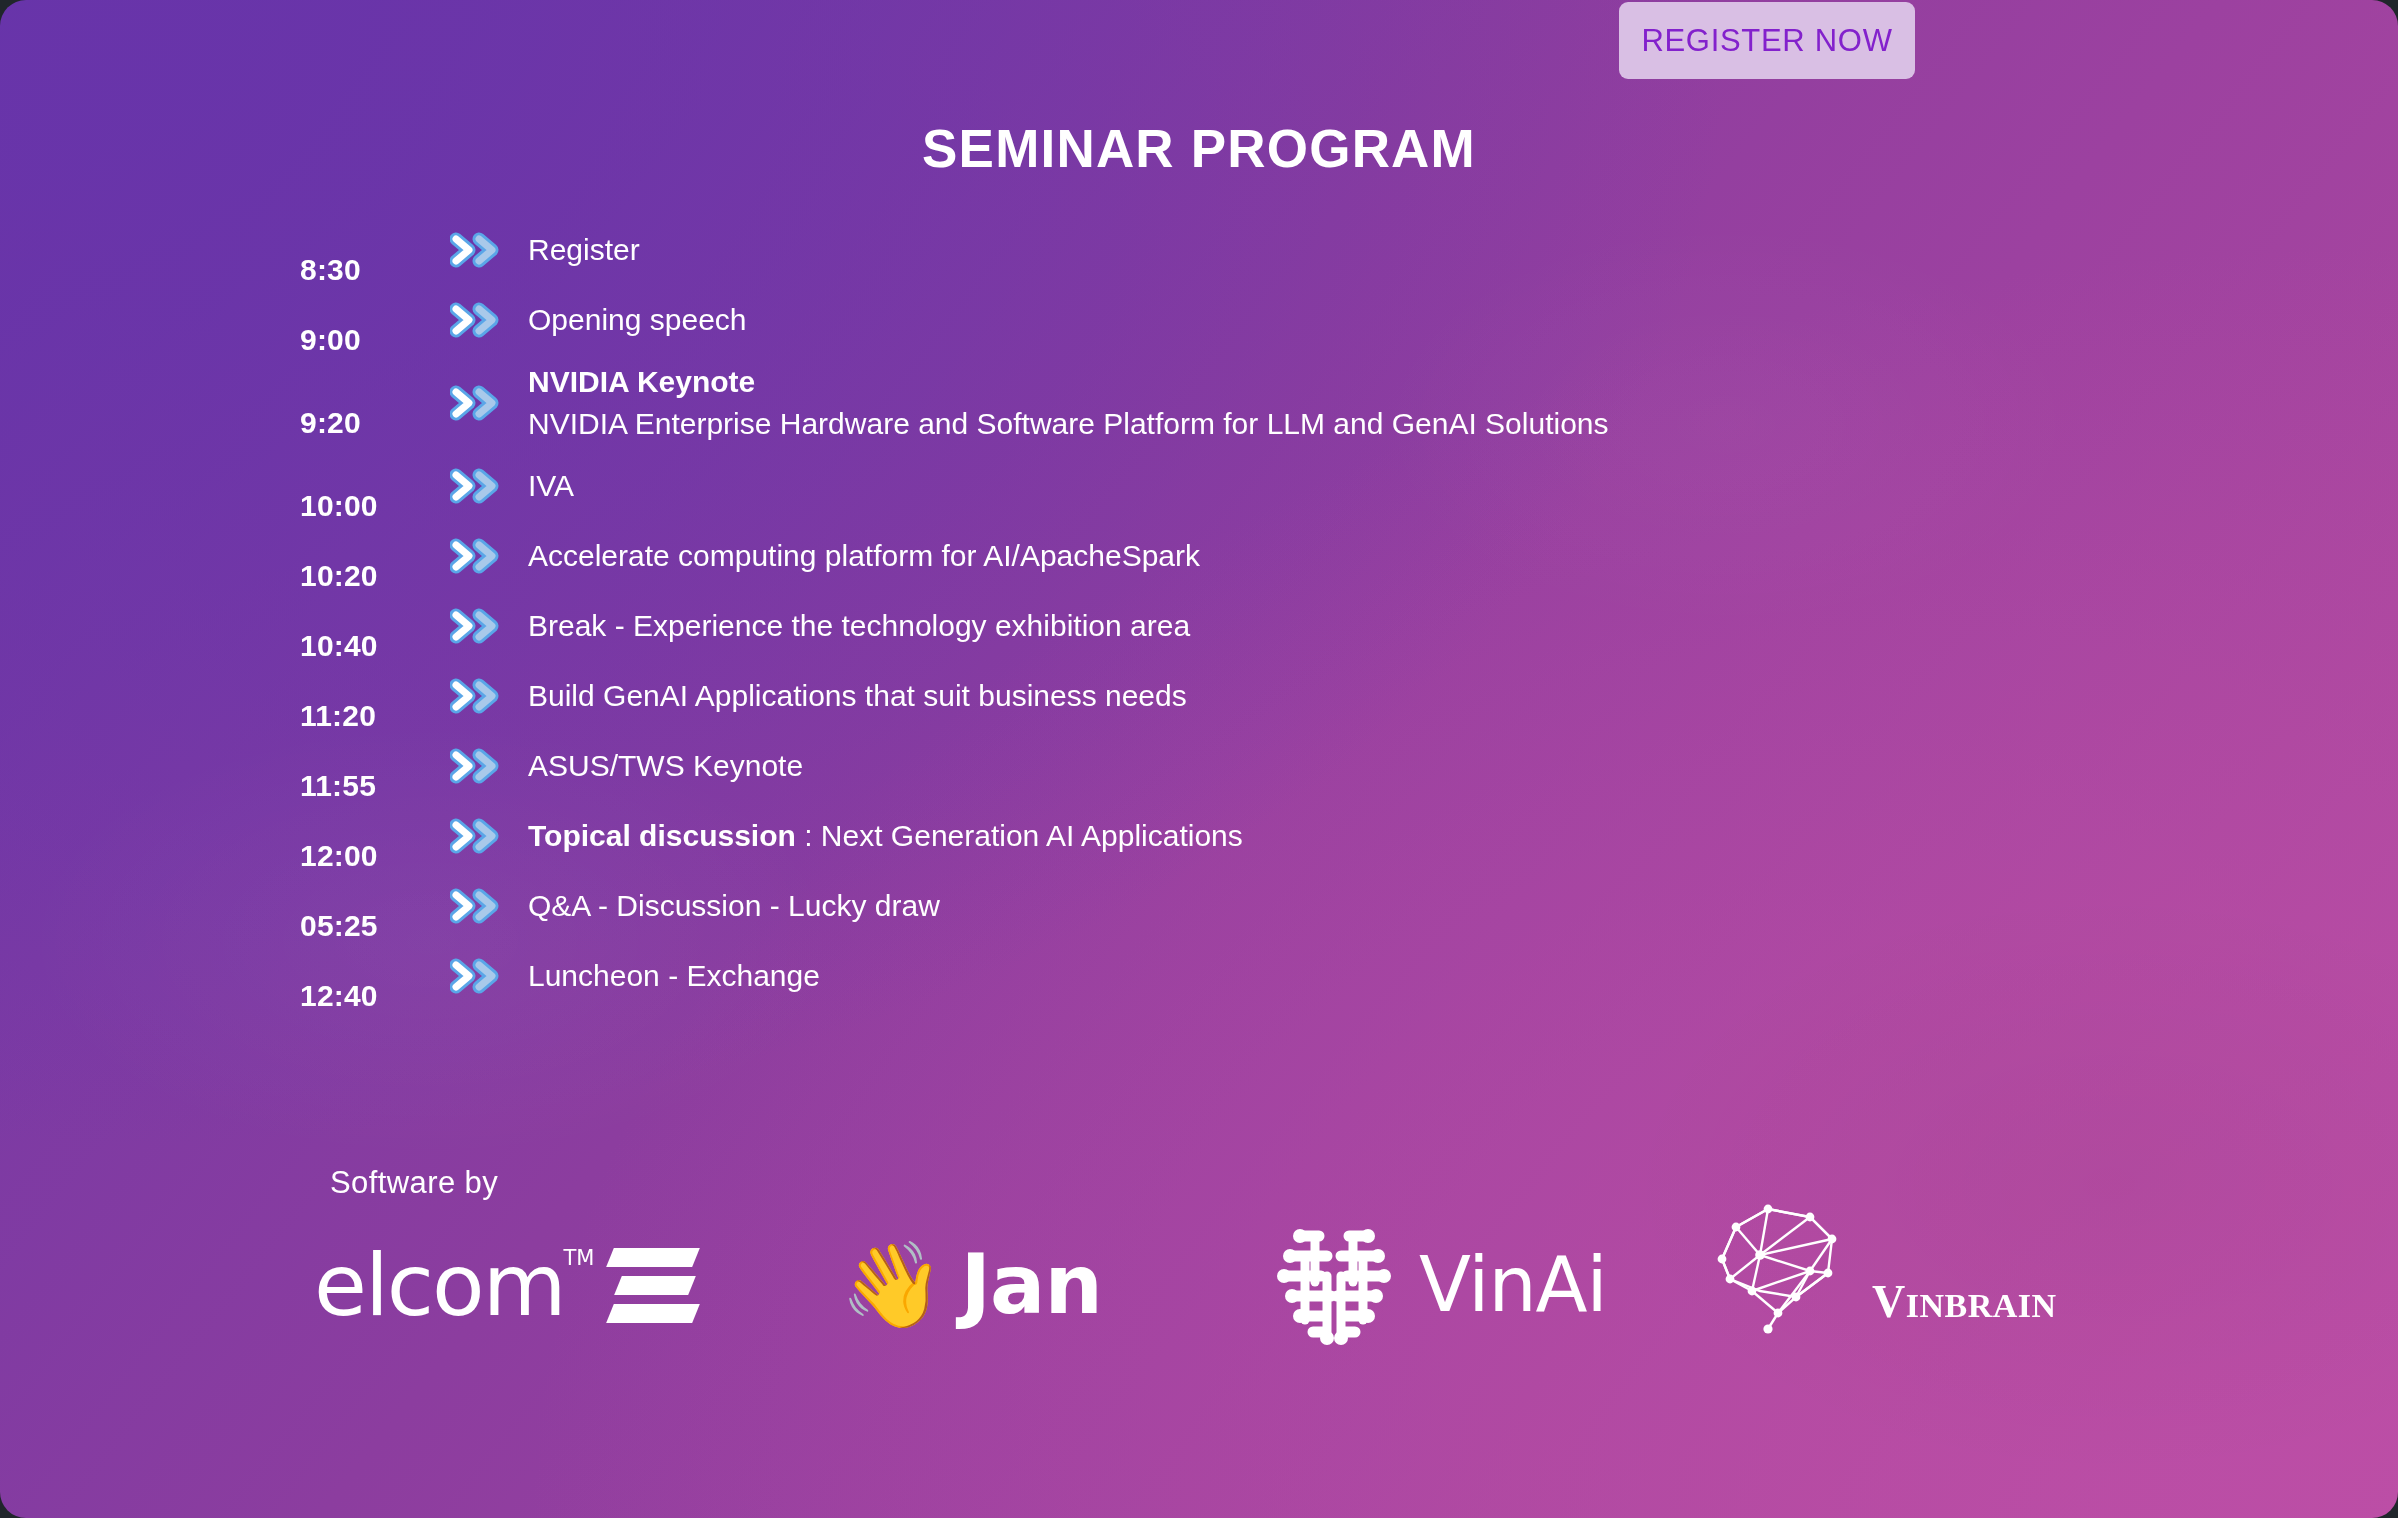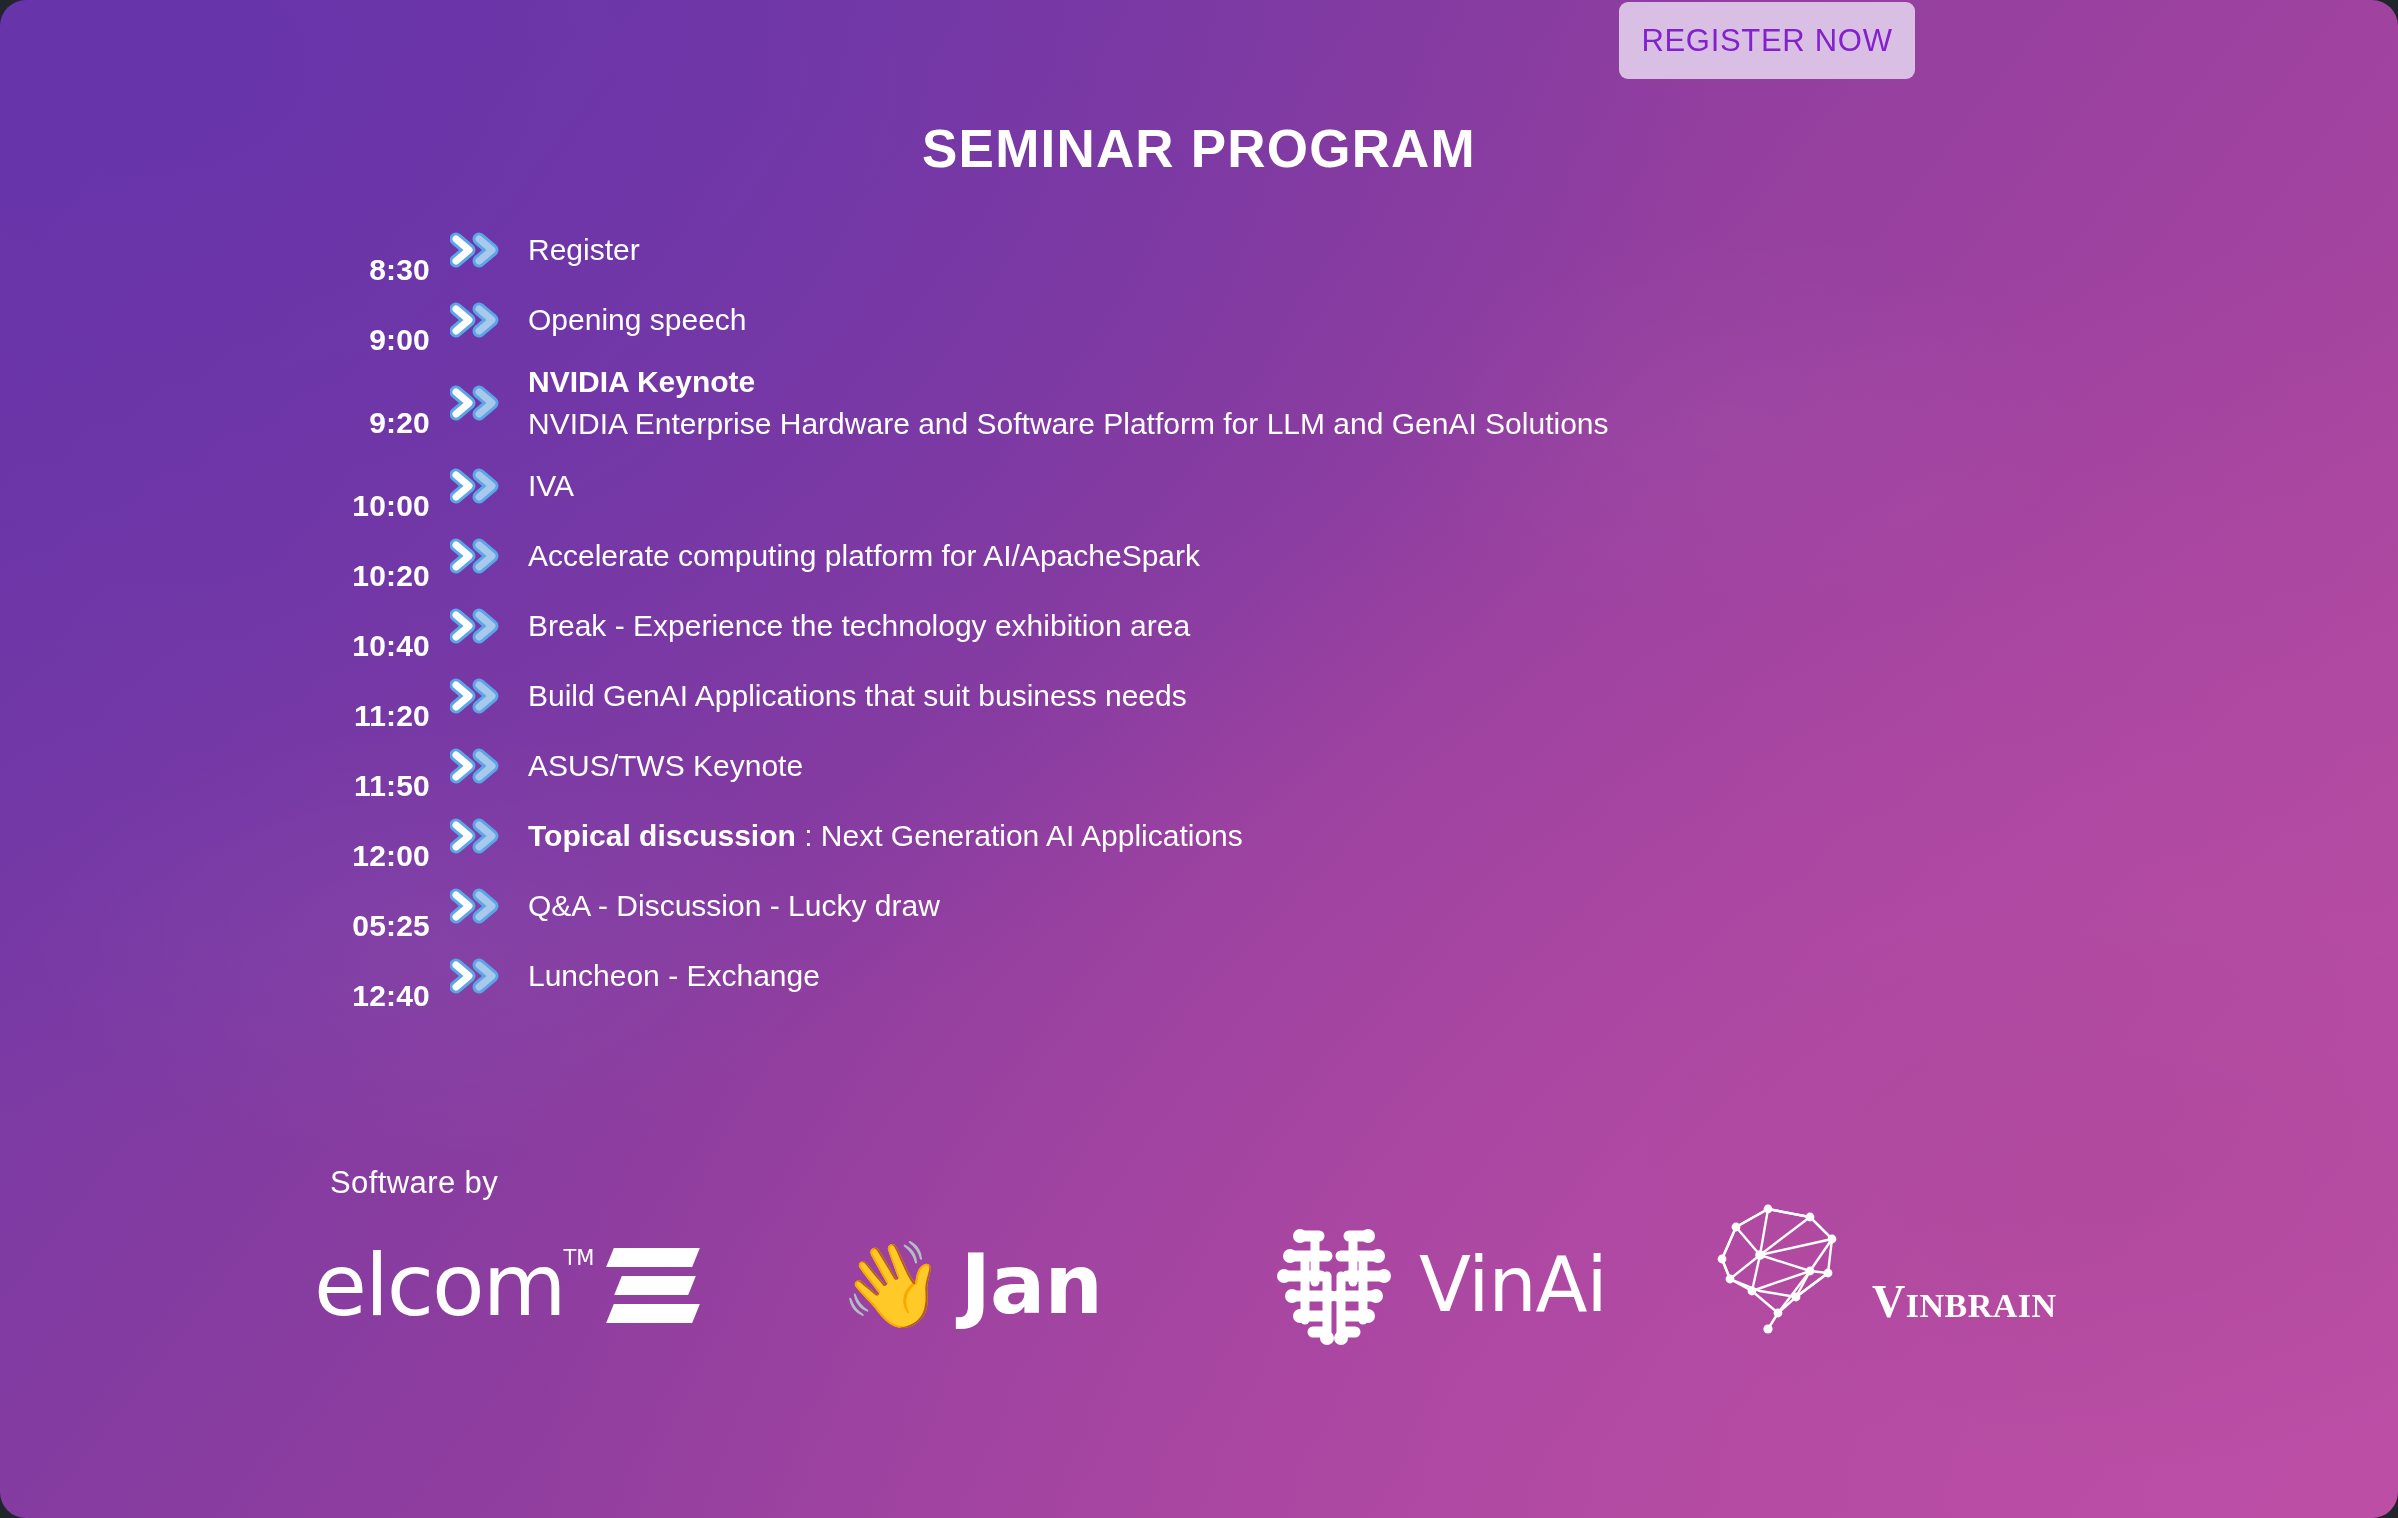--- a/index.html
+++ b/index.html
@@ -86,21 +86,20 @@
   .prog-row {
     display: flex;
     align-items: center;
     min-height: 70px;
   }
   .prog-row.tall { min-height: 96px; }
 
   .time-cell {
     width: 130px;
     flex: 0 0 130px;
-    text-align: right;
     color: #ffffff;
     font-size: 30px;
     font-weight: bold;
     letter-spacing: 0.2px;
     line-height: 1;
     margin-top: 40px;
   }
 
   .chev-cell {
     flex: 0 0 96px;
@@ -348,21 +347,21 @@
               <path d="M29 7 L42 18 L29 29" stroke="#a9c9ea" stroke-width="7"></path>
             </g>
           </svg>
       </div>
       <div class="text-cell">
         <span>Build GenAI Applications that suit business needs</span>
       </div>
     </div>
 
     <div class="prog-row">
-      <div class="time-cell">11:50</div>
+      <div class="time-cell">11:55</div>
       <div class="chev-cell">
         <svg width="56" height="36" viewBox="0 0 56 36">
             <g fill="none" stroke-linejoin="round" stroke-linecap="round">
               <path d="M6 7 L19 18 L6 29" stroke="#5aa6e8" stroke-width="13"></path>
               <path d="M6 7 L19 18 L6 29" stroke="#ffffff" stroke-width="7"></path>
               <path d="M29 7 L42 18 L29 29" stroke="#5aa6e8" stroke-width="13"></path>
               <path d="M29 7 L42 18 L29 29" stroke="#a9c9ea" stroke-width="7"></path>
             </g>
           </svg>
       </div>

